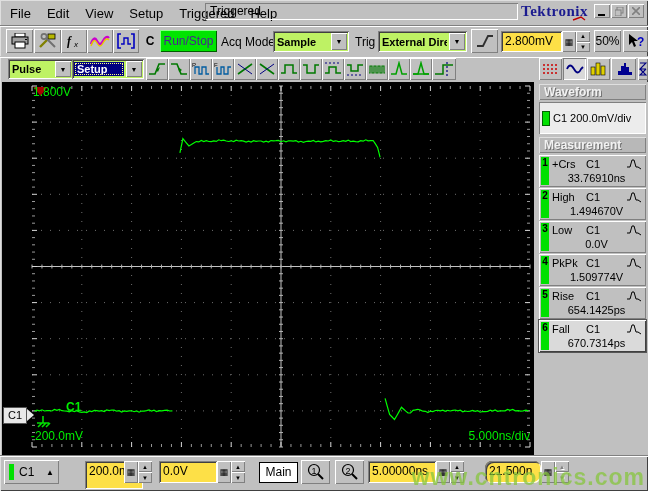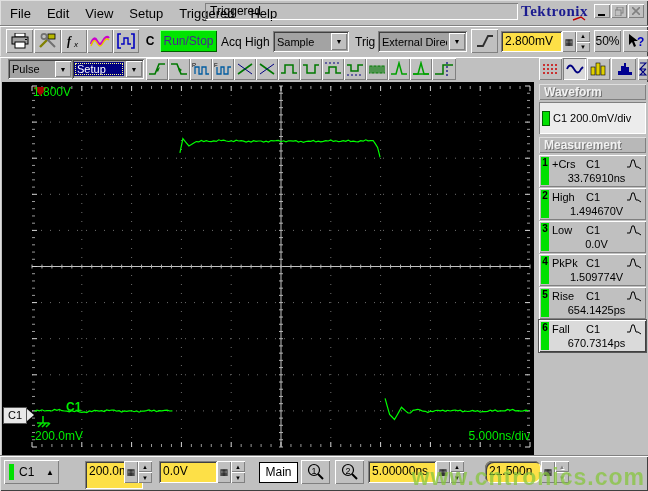--- a/index.html
+++ b/index.html
@@ -25,21 +25,21 @@
   .winbtns { position:absolute; right:4px; top:4px; display:flex; gap:1px; }
   .winbtn { width:16px; height:14px; display:flex; align-items:center; justify-content:center; font-size:9px; color:#000; }
   .winbtn.dis { color:#808080; text-shadow:1px 1px 0 #fff; }
 
   
   .tb2 { position:absolute; top:27px; left:2px; right:2px; height:29px; }
   .tb3 { position:absolute; top:56px; left:2px; right:2px; height:26px; }
   .tbtn { position:absolute; top:2px; height:24px; display:flex; align-items:center; justify-content:center; }
   .tb3 .tbtn { height:22px; }
   .lbl { position:absolute; color:#000; }
-  .combo { position:absolute; background:#a3a3a3; box-shadow: inset 1px 1px 0 #808080, inset -1px -1px 0 #ffffff, inset 2px 2px 0 #404040; display:flex; align-items:center; }
+  .combo { position:absolute; background:#bef264; box-shadow: inset 1px 1px 0 #808080, inset -1px -1px 0 #ffffff, inset 2px 2px 0 #404040; display:flex; align-items:center;font-weight:bold; }
   .combo .ctext { flex:1; padding:0 4px; font-size:11px; white-space:nowrap; overflow:hidden; }
   .combo .carrow { width:16px; align-self:stretch; margin:2px; display:flex; align-items:center; justify-content:center; font-size:7px; }
   .combo.selnav .ctext { background:#000080; color:#fff; outline:1px dotted #ffff80; outline-offset:-2px; margin:2px 0 2px 2px; padding:1px 3px; }
   .field { position:absolute; background:#fde047; box-shadow: inset 1px 1px 0 #808080, inset -1px -1px 0 #ffffff, inset 2px 2px 0 #404040; padding:3px 4px 0 4px; font-size:12px; white-space:nowrap; }
   .keypadbtn { position:absolute; width:14px; height:21px; font-size:9px; display:flex; align-items:center; justify-content:center; }
   .spin { position:absolute; width:14px; height:21px; display:flex; flex-direction:column; }
   .spin div { flex:1; display:flex; align-items:center; justify-content:center; font-size:6px; line-height:0; }
   .spin.dis div { color:#808080; text-shadow:1px 1px 0 #fff; }
   .runstop { font-size:12px; color:#4c1d95; background:#00e400; box-shadow: inset 1px 1px 0 #89ff89, inset -1px -1px 0 #005c00; }
 
@@ -151,21 +151,21 @@
           <path d="M4,11 L7,11 L7,5 L11,5 L11,11 L14,11" stroke="#0000c0" stroke-width="1.4" fill="none"></path>
         </svg>
     </div>
     <div class="tbtn" style="left:139px;width:18px;">
         <b>C</b>
       </div>
     <div class="tbtn out2 runstop" style="left:158px;width:57px;height:22px;top:3px;">
         <span>Run/Stop</span>
       </div>
 
-    <span class="lbl" style="left:219px;top:8px;">Acq High</span>
+    <span class="lbl" style="left:219px;top:8px;">Acq Mode</span>
     <div class="combo" style="left:271px;top:4px;width:76px;height:21px;">
       <span class="ctext">Sample</span>
       <span class="carrow out2">▼</span>
     </div>
     <span class="lbl" style="left:353px;top:8px;">Trig</span>
     <div class="combo" style="left:376px;top:4px;width:89px;height:21px;">
       <span class="ctext">External Direct</span>
       <span class="carrow out2">▼</span>
     </div>
     <div class="tbtn out2" style="left:469px;width:27px;">

